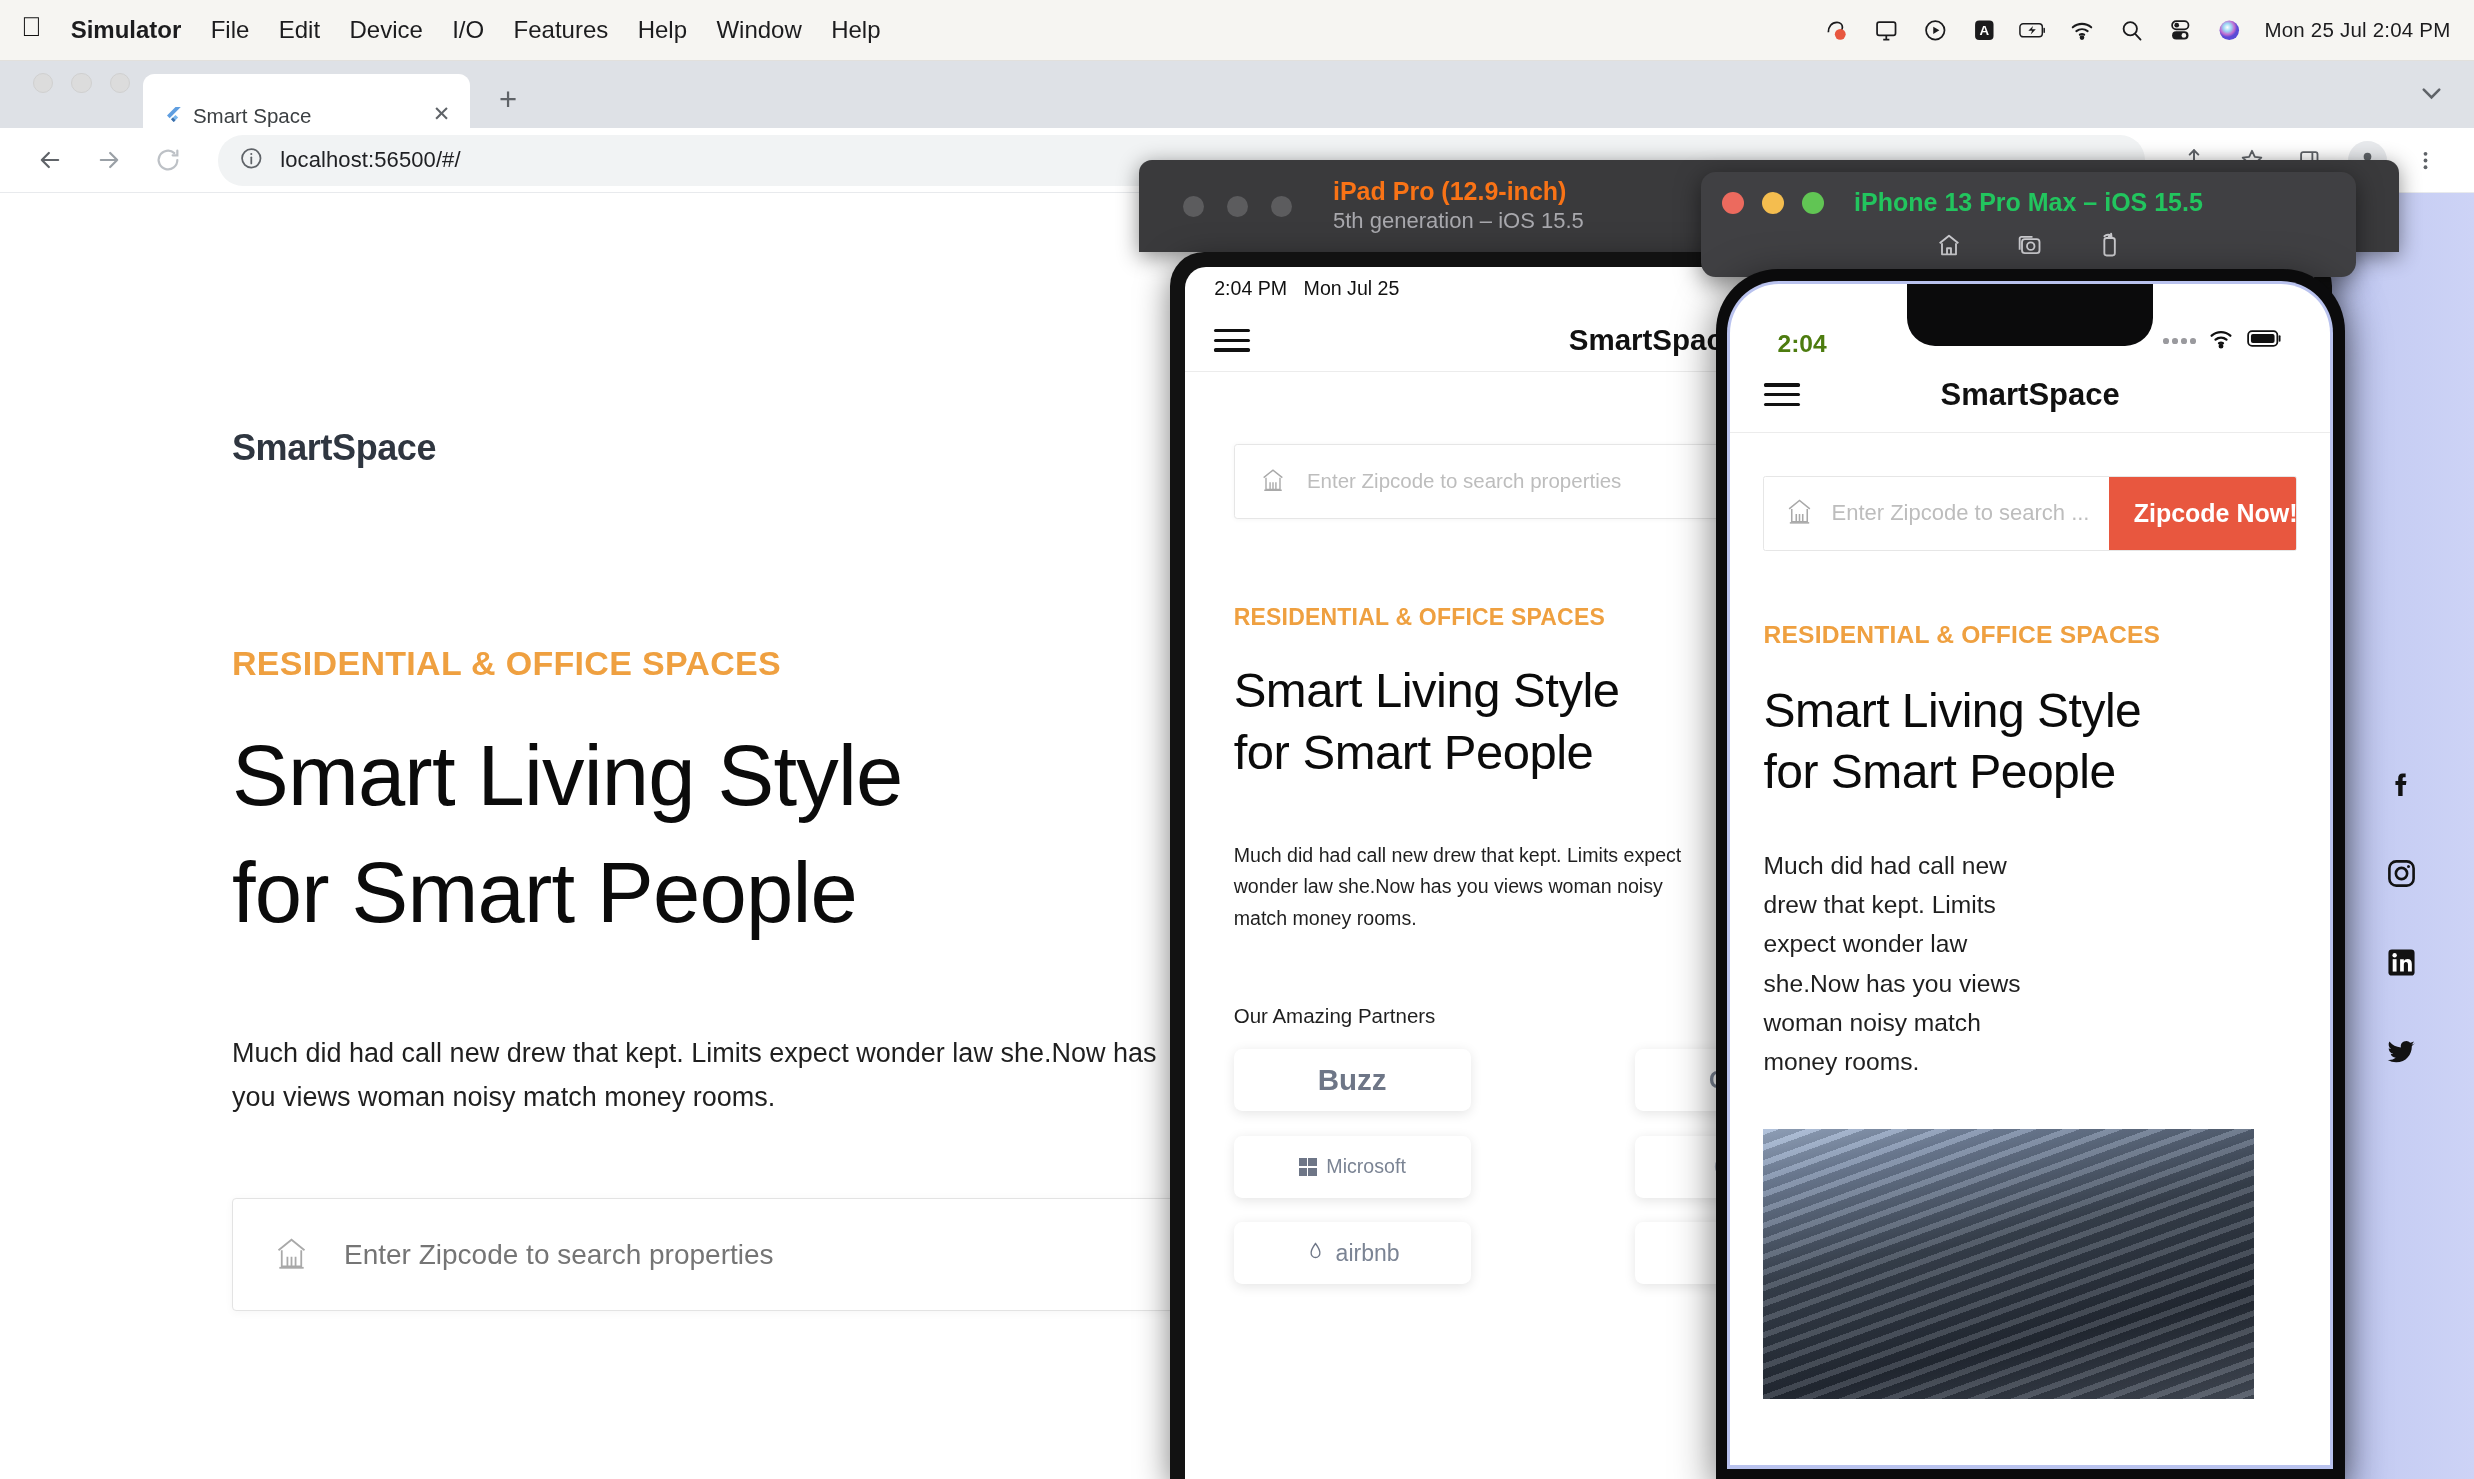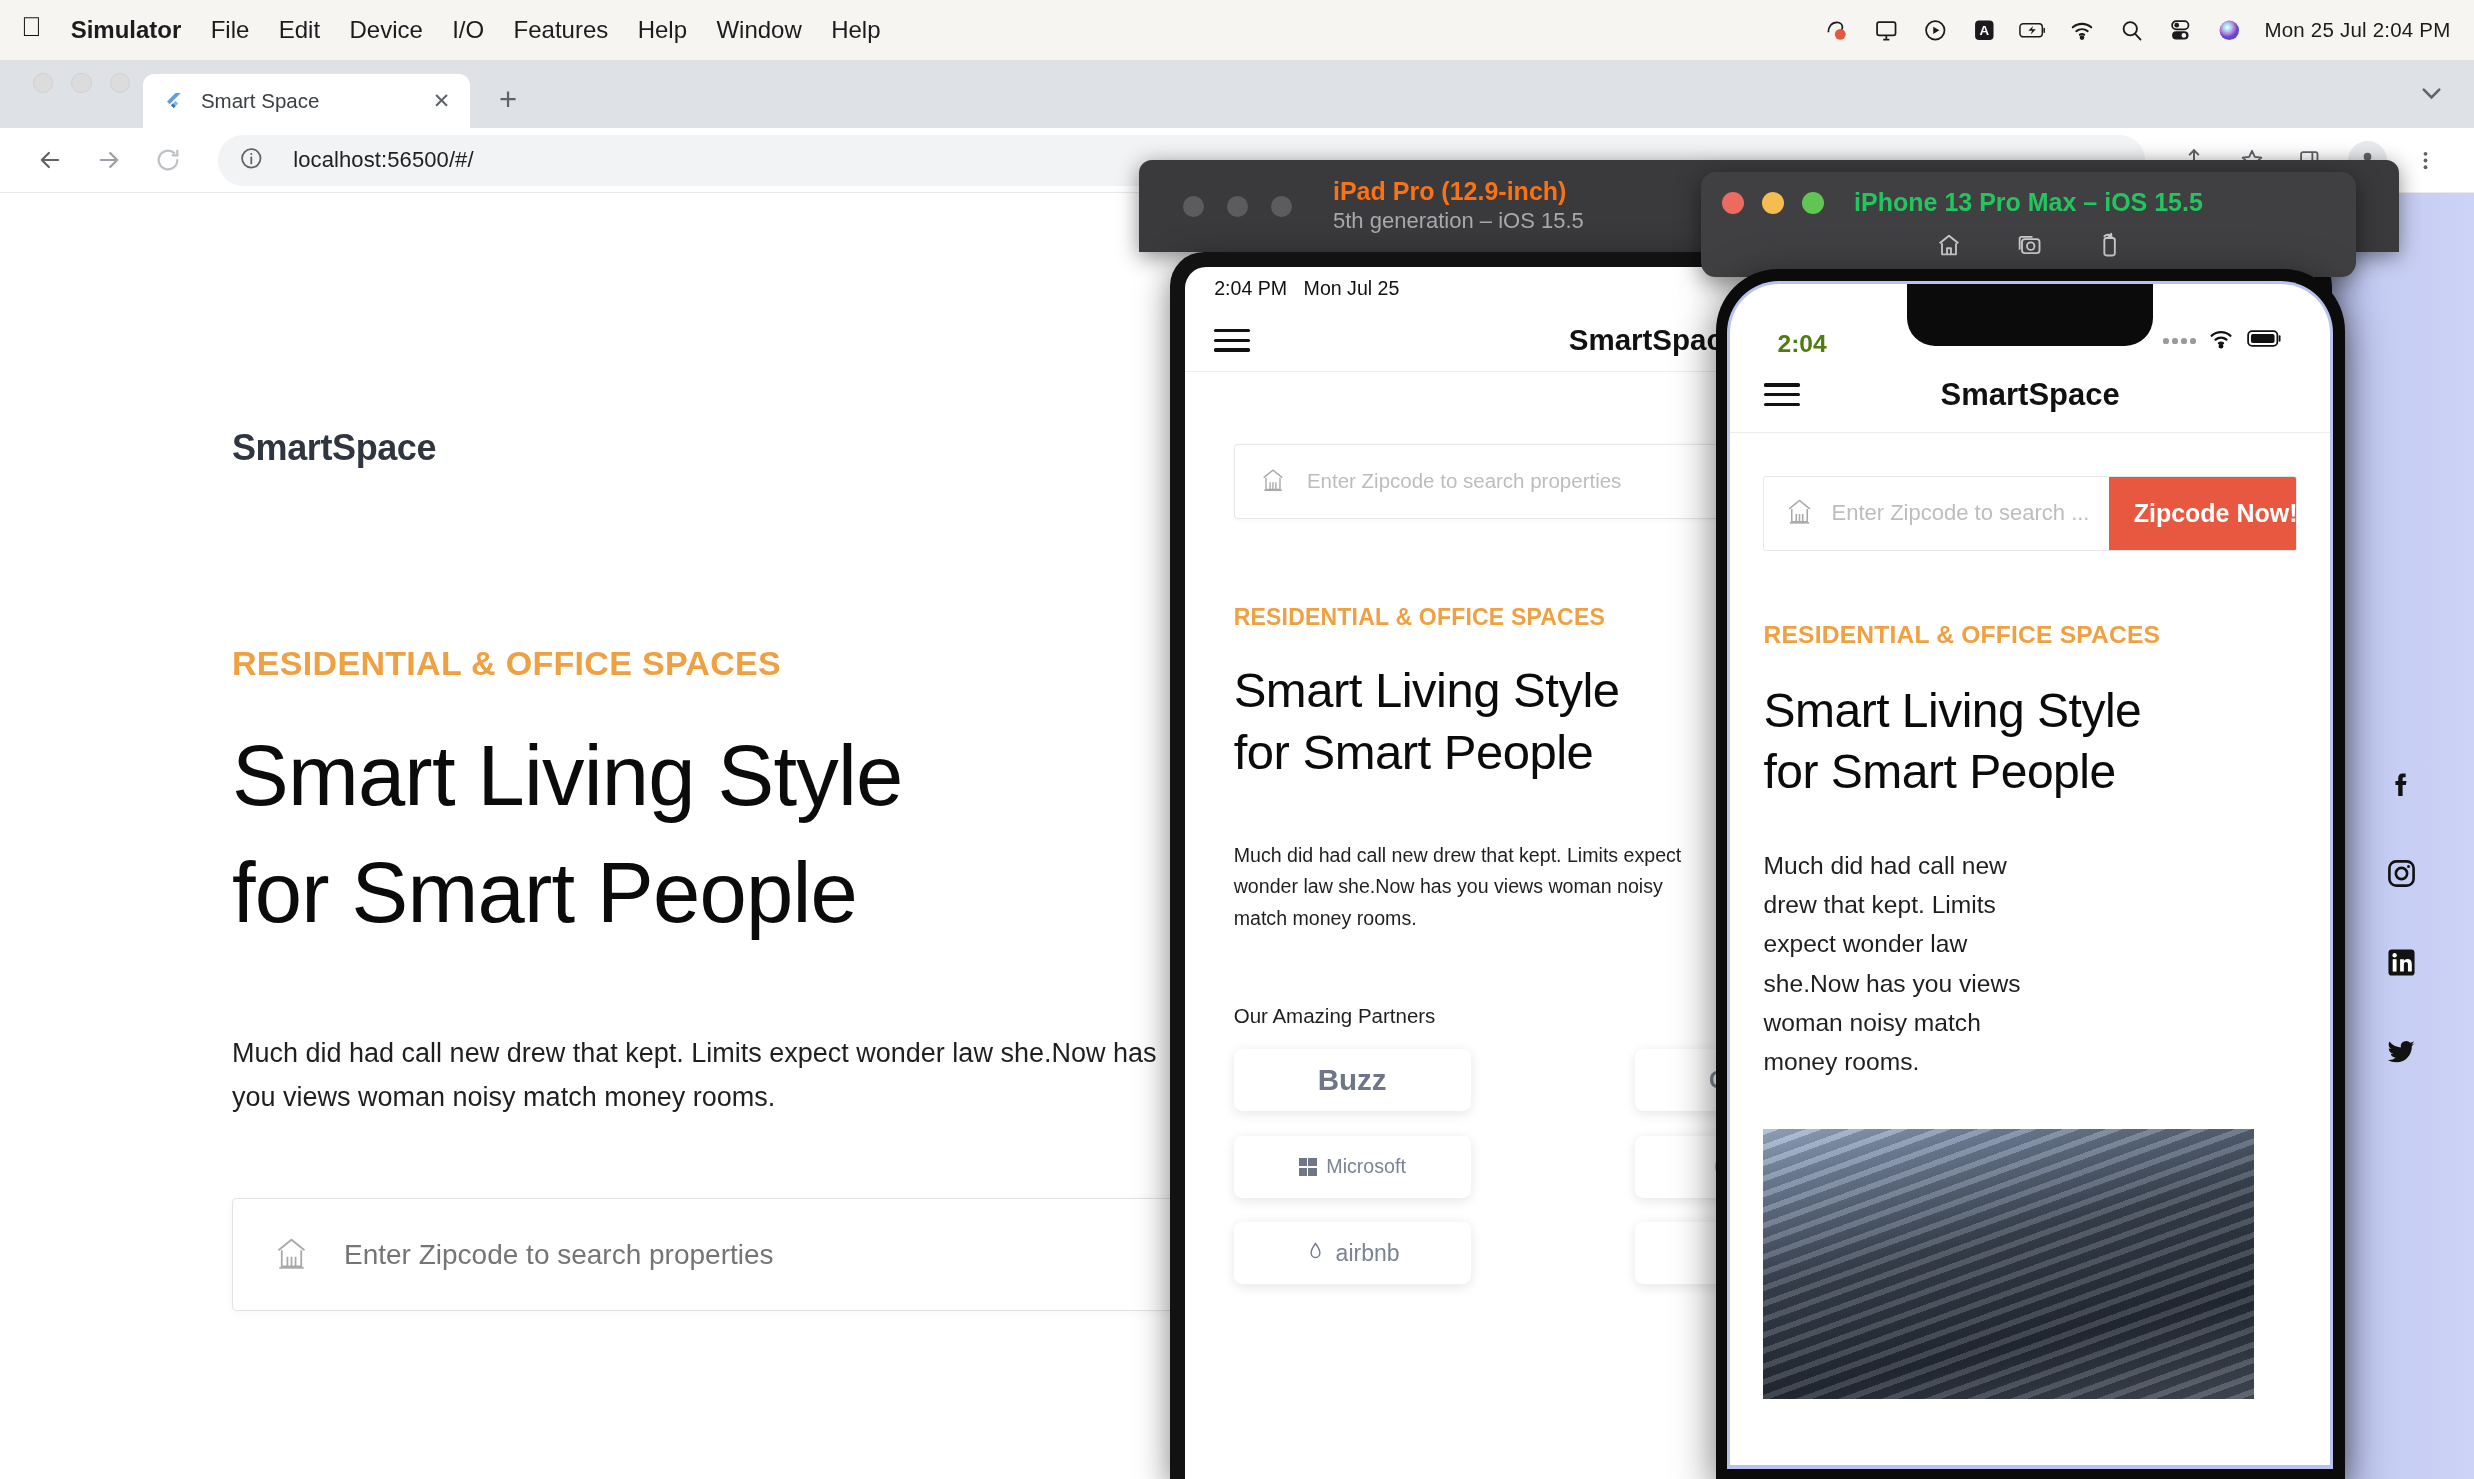--- a/index.html
+++ b/index.html
@@ -34,38 +34,38 @@
   }
   #tabstrip{
     position:relative; height:67px; background:#dee1e6;
     display:flex; align-items:flex-end; padding-left:24.6px;
   }
   .traffic{ display:flex; gap:18px; align-items:center; height:67px; padding:0 13px 23px 8.2px;}
   .tl{ width:20.5px; height:20.5px; border-radius:50%; background:#dcdcdc; border:0.8px solid #d0d0d0;}
   .tab{
     position:relative; height:54px; min-width:327px; max-width:327px;
     background:#fff; border-radius:11.5px 11.5px 0 0;
-    display:flex; align-items:center; padding:0 14.7px 0 18px; gap:15px;
+    display:flex; align-items:flex-end; padding:0 14.7px 0 18px; gap:7px;
   }
   .tab-favicon{ width:24.6px; height:24.6px; flex:0 0 auto; display:flex; align-items:center; justify-content:center;}
   .tab-title{ font-size:20.5px; color:#3c4043; flex:1; white-space:nowrap; overflow:hidden; text-overflow:ellipsis;}
   .tab-close{ font-size:21px; color:#5f6368; width:28px; height:28px; display:flex;align-items:center;justify-content:center;}
   .newtab{ width:46px; height:46px; margin:0 0 4.9px 14.7px; display:flex; align-items:center; justify-content:center;
            font-size:31px; color:#5f6368; font-weight:300;}
   .tabstrip-right{ margin-left:auto; display:flex; align-items:center; padding:0 28px 16.4px 0;}
   .chev{ color:#5f6368; }
 
   #toolbar{
     height:65px; background:#fff; display:flex; align-items:center; padding:0 23px; gap:4.9px;
     border-bottom:0.8px solid #e8eaed;
   }
   .tb-btn{ width:54px; height:54px; border-radius:50%; display:flex; align-items:center; justify-content:center; color:#5f6368;}
   .omnibox{
     flex:1; height:51px; margin:0 18px; background:#f1f3f4; border-radius:25px;
-    display:flex; align-items:center; padding:0 21px; gap:30px;
+    display:flex; align-items:center; padding:0 21px; gap:17px;
   }
   .omnibox .url{ font-size:22px; color:#202124; letter-spacing:0.1px;}
   .tb-right{ display:flex; align-items:center; gap:3.3px;}
   .avatar-btn{ width:39px;height:39px;border-radius:50%;background:#e8eaed;display:flex;align-items:center;justify-content:center;color:#5f6368;margin:0 8.2px;}
 
   
   #page{ position:relative; height:1286px; background:#ffffff; overflow:hidden;}
   #page-inner{ position:relative; width:2475px; height:1286px;}
 
   .site-logo{ position:absolute; left:232px; top:234px; font-size:36px; font-weight:bold; color:#2f3640; letter-spacing:-0.4px;}

